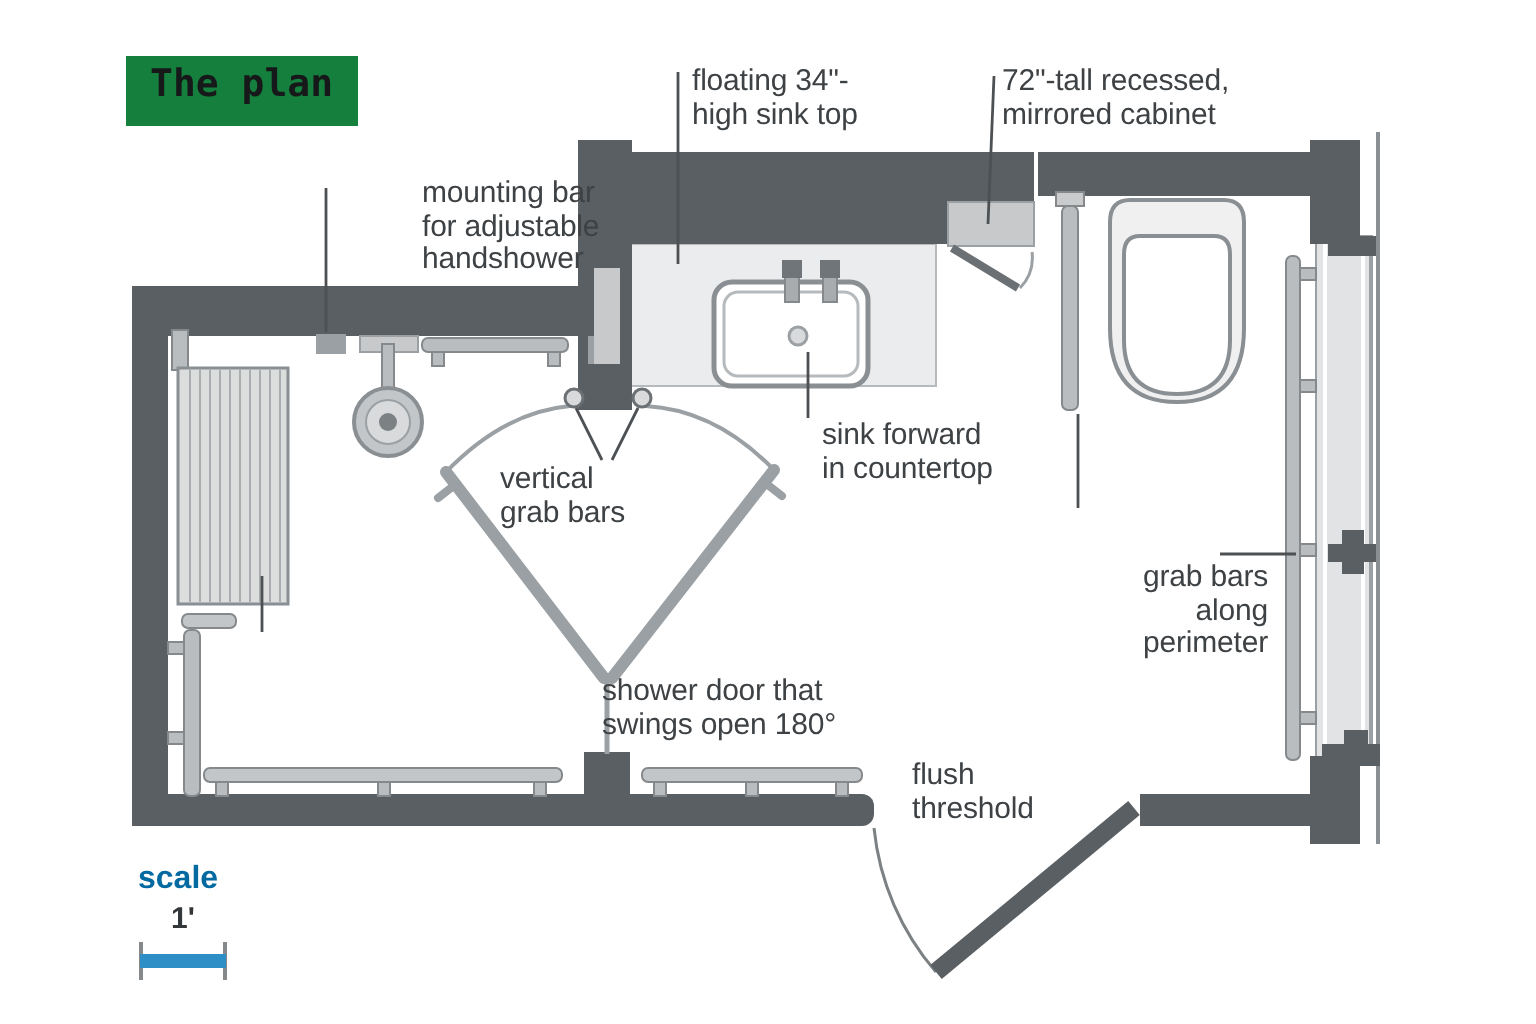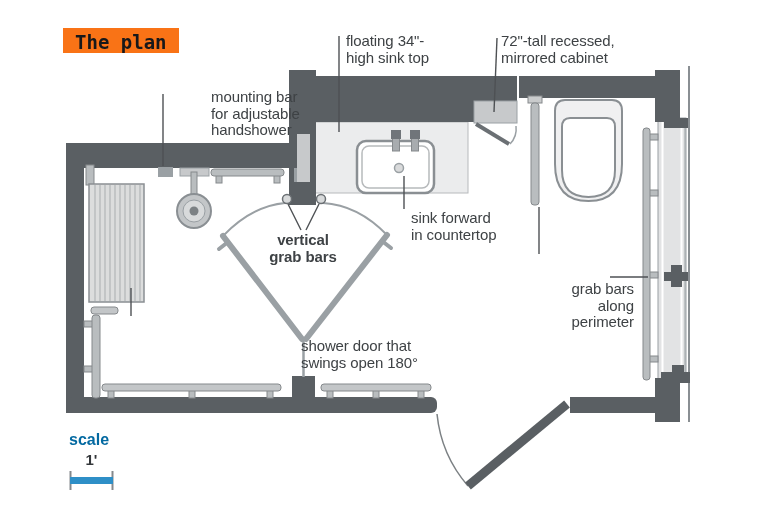--- a/index.html
+++ b/index.html
@@ -1,25 +1,25 @@
 <!DOCTYPE html>
 <html><head>
 <meta charset="utf-8">
 <style>
   html,body{margin:0;padding:0;background:#fff;}
   #stage{position:relative;width:768px;height:512px;background:#ffffff;overflow:hidden;
          font-family:"Liberation Sans",sans-serif;}
   #plan-svg{position:absolute;left:0;top:0;}
   .ann{position:absolute;font-size:15px;line-height:16.5px;color:#3e4245;
        white-space:pre-line;letter-spacing:-0.1px;}
-  .ann.center{text-align:center;font-weight:bold;}
+  .ann.center{text-align:left;}
   .ann.right{text-align:right;}
-  #title-box{position:absolute;left:63px;top:28px;background:#f97316;color:#17181a;
+  #title-box{position:absolute;left:63px;top:28px;background:#15803d;color:#17181a;
              font-family:"DejaVu Sans Mono",monospace;font-weight:bold;font-size:19px;
-             padding:3px 12px 0 12px;}
+             padding:3px 12px 10px 12px;}
   #scale-word{position:absolute;left:69px;top:431px;font-size:16px;font-weight:bold;color:#0369a1;}
   #scale-val{position:absolute;left:70px;top:451px;width:43px;text-align:center;
              font-size:15px;font-weight:bold;color:#34373a;}
 </style>
 </head>
 <body>
 
 <div id="stage">
 
   <svg id="plan-svg" width="768" height="512" viewBox="0 0 768 512">
@@ -185,16 +185,18 @@
 mirrored cabinet</div>
   <div class="ann center" style="left:250px;top:232px;width:106px;">vertical
 grab bars</div>
   <div class="ann" style="left:411px;top:210px;">sink forward
 in countertop</div>
   <div class="ann right" style="left:554px;top:281px;width:80px;">grab bars
 along
 perimeter</div>
   <div class="ann" style="left:301px;top:338px;">shower door that
 swings open 180°</div>
+  <div class="ann" style="left:456px;top:380px;">flush
+threshold</div>
 
   <div id="scale-word">scale</div>
   <div id="scale-val">1'</div>
 </div>
 
 </body></html>

